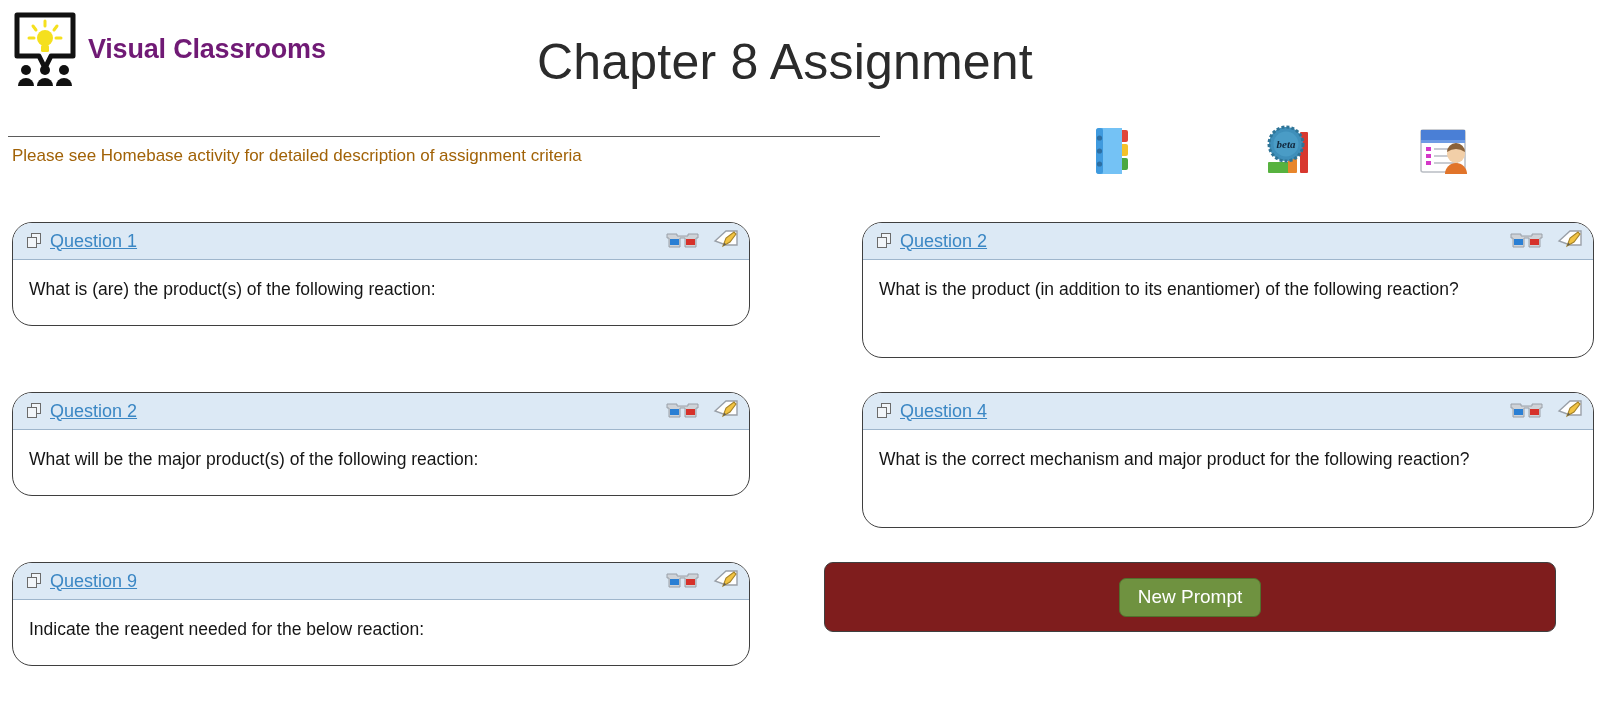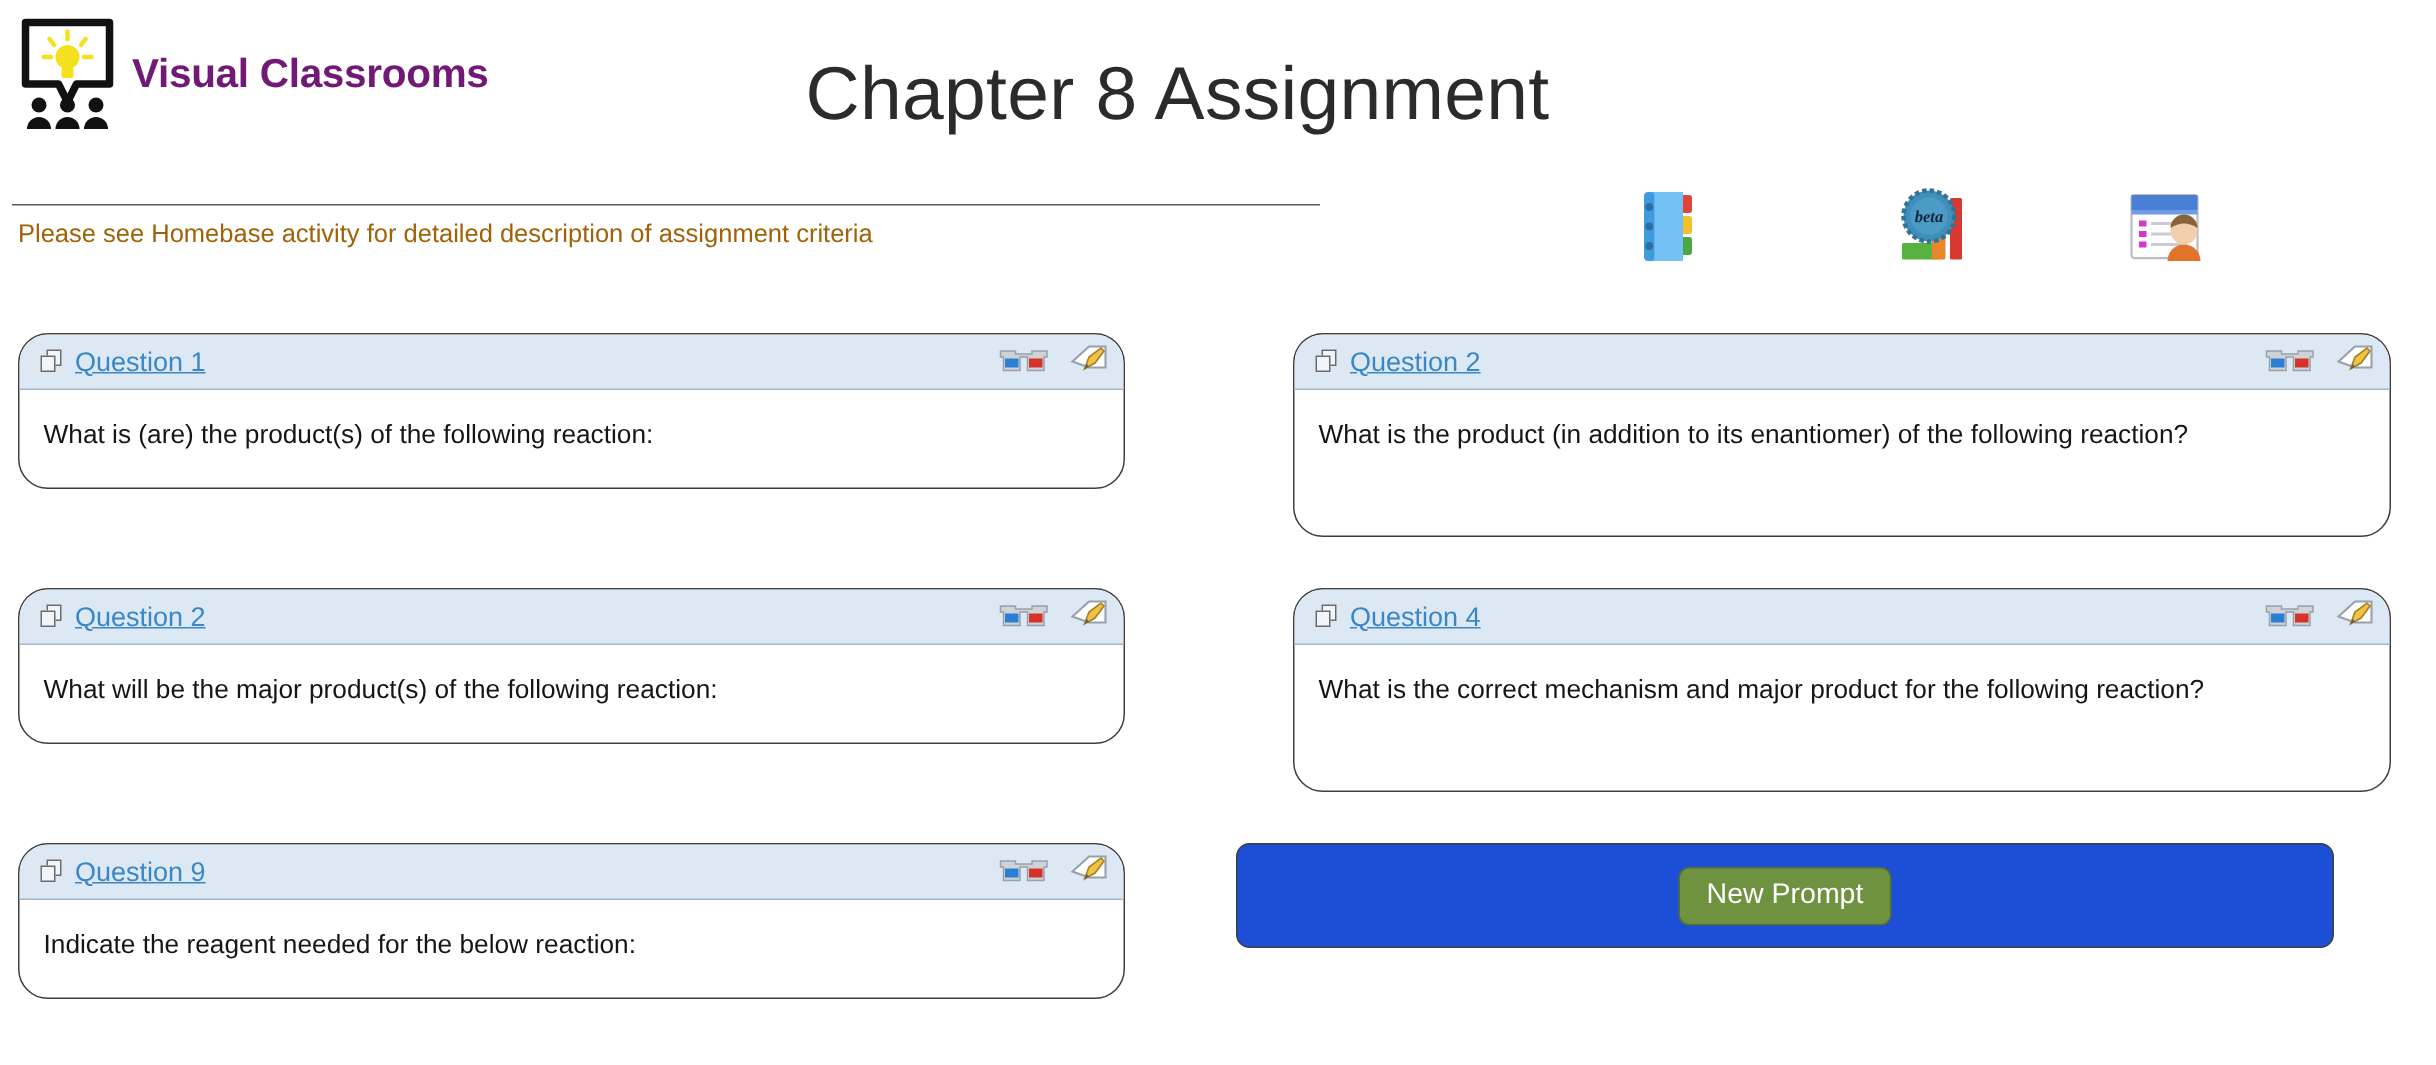--- a/index.html
+++ b/index.html
@@ -156,21 +156,21 @@
   .row2-right { top: 392px; height: 136px; }
 
   
   .prompt-panel {
     position: absolute;
     left: 824px; top: 562px;
     width: 732px; height: 70px;
     box-sizing: border-box;
     border: 1px solid #3f3f3f;
     border-radius: 9px;
-    background: #1d4ed8;
+    background: #7f1d1d;
     display: flex;
     align-items: center;
     justify-content: center;
   }
   .new-prompt-btn {
     box-sizing: border-box;
     padding: 7px 18px 8px 18px;
     border: 1px solid #51702c;
     border-radius: 7px;
     background: #6f9240;

